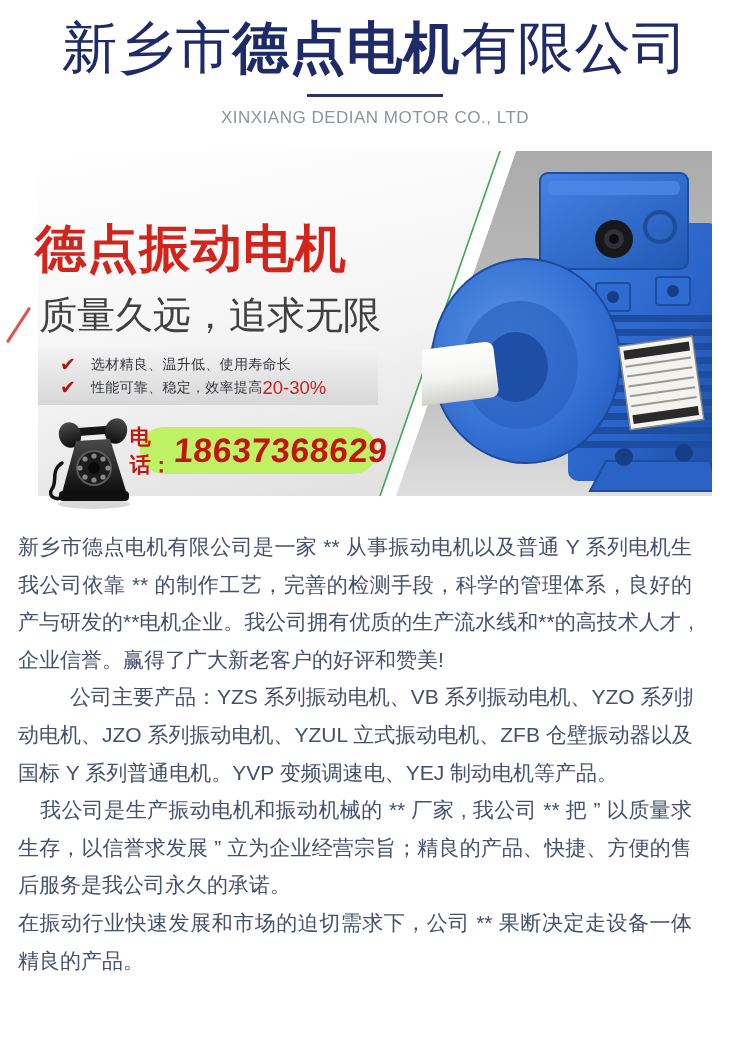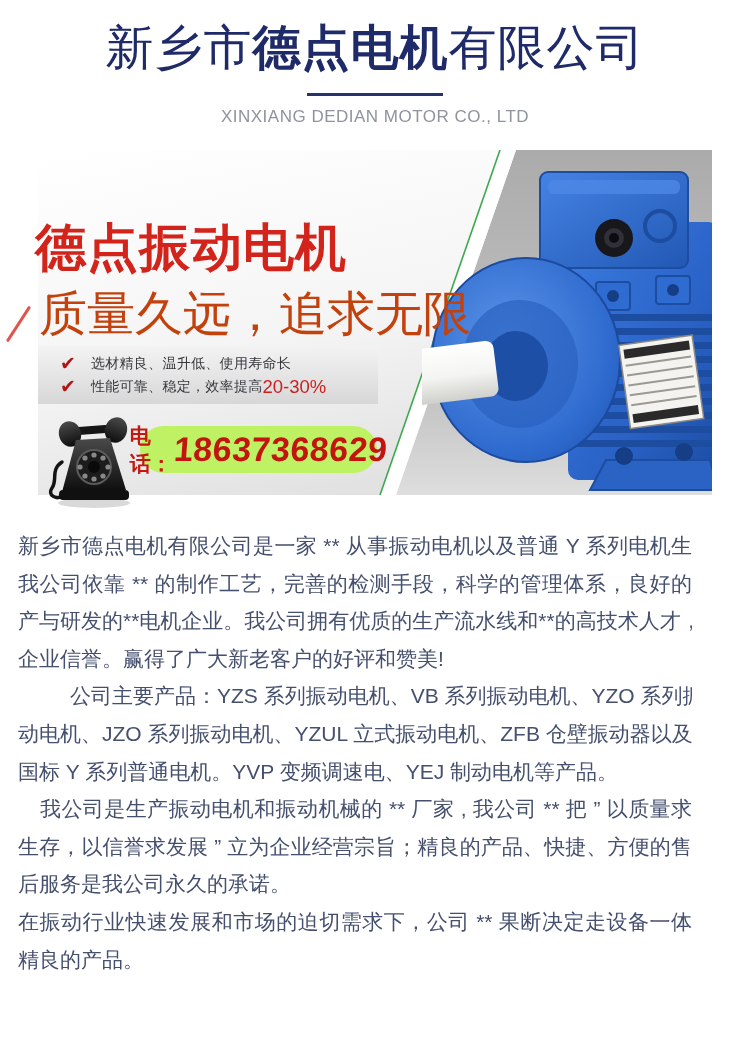--- a/index.html
+++ b/index.html
@@ -1,34 +1,34 @@
 <!DOCTYPE html>
 <html><head>
 <meta charset="utf-8">
 <style>
   * { margin:0; padding:0; box-sizing:border-box; }
   html,body { width:750px; background:#ffffff; font-family:"Liberation Sans","DejaVu Sans",sans-serif; }
   .page { position:relative; width:750px; height:1056px; background:#fff; overflow:hidden; }
 
   
   .header { padding-top:16px; text-align:center; }
-  .title { display:flex; justify-content:center; align-items:baseline; color:#1f2a68; font-size:48px; line-height:64px; letter-spacing:1px; }
+  .title { display:flex; justify-content:center; align-items:baseline; color:#1f2a68; font-size:56px; line-height:64px; letter-spacing:1px; }
   .title .light { font-weight:500; }
   .title .heavy { font-weight:900;font-family:Liberation Mono, monospace; }
   .divider { width:136px; height:3px; background:#29336b; margin:10px auto 11px; }
   .subtitle-en { font-size:17px; color:#8e939e; letter-spacing:0.5px; font-weight:400; }
 
   
   .banner { position:relative; width:674px; height:345px; margin:23px 0 0 38px; }
   .banner-bg { position:absolute; left:0; top:0; }
   .motor-wrap { position:absolute; right:0; top:0; width:290px; height:345px; overflow:hidden; }
   .motor-wrap svg { position:absolute; left:-4px; top:14px; }
 
   .banner-headline { position:absolute; left:-3px; top:67px; font-size:51px; line-height:62px; font-weight:900; color:#d2241b; letter-spacing:1px; white-space:nowrap; }
-  .banner-slogan { position:absolute; left:1px; top:141px; font-size:48px; line-height:46px; font-weight:500; color:#c2410c; white-space:nowrap; }
+  .banner-slogan { position:absolute; left:1px; top:141px; font-size:38px; line-height:46px; font-weight:500; color:#404040; white-space:nowrap; }
   .red-slash { position:absolute; left:-21px; top:153px; width:3px; height:42px; background:#e0564f; transform:rotate(33deg); border-radius:2px; }
 
   .features-box { position:absolute; left:0; top:196px; width:340px; height:58px; background:linear-gradient(#f3f3f3,#d7d7d7); padding:6px 0 0 22px; }
   .feature-row { display:flex; align-items:center; height:23px; white-space:nowrap; }
   .check { color:#b11414; font-size:19px; margin-right:15px; line-height:23px; }
   .feature-text { font-size:14px; color:#35373c; font-weight:500; letter-spacing:0.3px; }
   .feature-highlight { font-size:18.5px; color:#cc1f1f; font-weight:500; }
 
   .phone-img { position:absolute; left:4px; top:260px; }
   .phone-pill { position:absolute; left:102px; top:276px; width:237px; height:47px; background:#bef264; border-radius:24px; display:flex; align-items:center; justify-content:center; }

